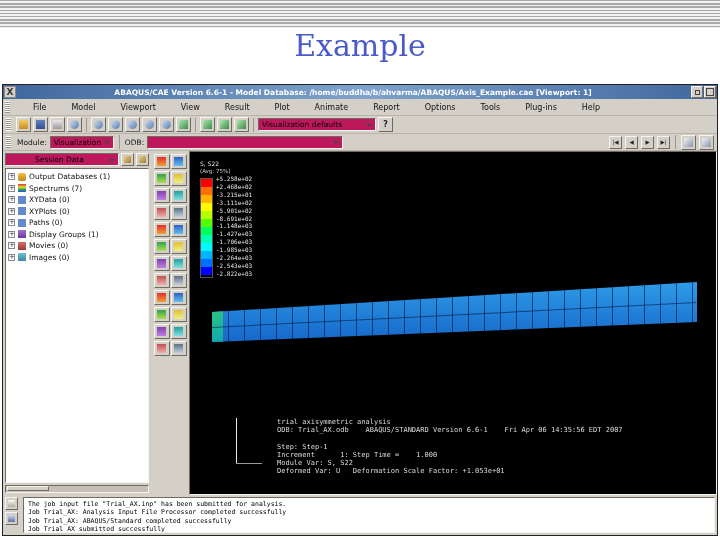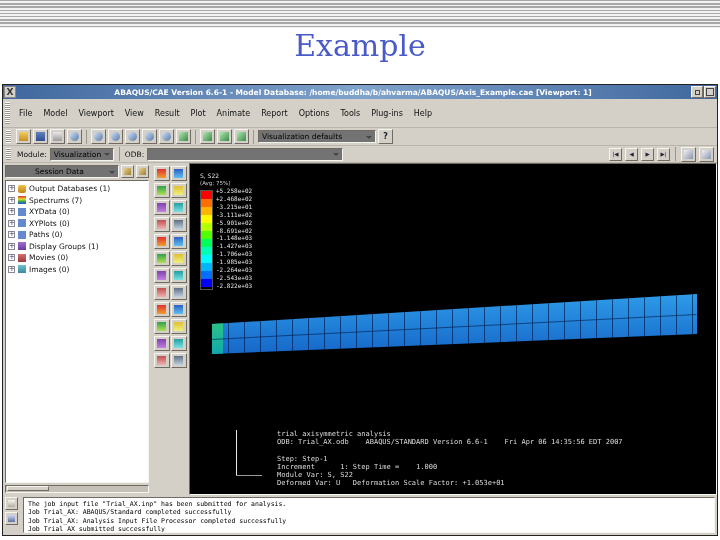--- a/index.html
+++ b/index.html
@@ -21,40 +21,40 @@
   .tb-logo { width:12px; height:12px; background:#d4d0c8; border:1px solid #888;
     color:#333; font-size:9px; font-weight:bold; text-align:center; line-height:10px; }
   .tb-title { flex:1; text-align:center; color:#fff; font-size:7.5px; font-weight:bold;
     white-space:nowrap; overflow:hidden; }
   .tb-btn { width:12px; height:12px; background:#d4d0c8; border:1px solid;
     border-color:#f5f5f0 #6f6b63 #6f6b63 #f5f5f0; margin-left:1px;
     display:flex; align-items:center; justify-content:center; }
   .min-glyph { width:5px; height:5px; border:1px solid #444; }
   .max-glyph { width:8px; height:8px; border:1px solid #444; }
 
-  .menubar { height:29px; display:flex; align-items:center; gap:1px; padding:0 2px;
+  .menubar { height:17px; display:flex; align-items:center; gap:15px; padding:0 2px;
     border-bottom:1px solid #b8b4ac; flex:0 0 auto; }
   .handle { width:5px; height:80%; margin-right:3px;
     background:repeating-linear-gradient(180deg,#fff 0 1px,#9a968e 1px 2px); }
   .menu-item { font-size:8px; color:#111; padding:1px 5px; white-space:nowrap; }
 
   .toolbar1 { height:18px; display:flex; align-items:center; gap:2px; padding:0 3px;
     border-bottom:1px solid #b8b4ac; flex:0 0 auto; }
   .tbtn { width:15px; height:15px; background:#d4d0c8; border:1px solid;
     border-color:#f5f5f0 #6f6b63 #6f6b63 #f5f5f0;
     display:flex; align-items:center; justify-content:center; flex:0 0 auto; }
   .tbtn .ic { width:9px; height:9px; background:linear-gradient(135deg,#eef2f8,#8a94a8); }
   .toolbar1 .tbtn:nth-of-type(1) .ic { background:linear-gradient(180deg,#fdfdf8,#c8c4b8); }
   .toolbar1 .tbtn:nth-of-type(2) .ic { background:linear-gradient(180deg,#f0cc60,#c89020); }
   .toolbar1 .tbtn:nth-of-type(3) .ic { background:linear-gradient(180deg,#6080c0,#304f90); }
   .toolbar1 .tbtn:nth-of-type(4) .ic { background:linear-gradient(180deg,#e8e8e8,#9a9a9a); }
   .toolbar1 .tbtn:nth-of-type(n+5) .ic { border-radius:50%; background:linear-gradient(135deg,#cfe0f4,#5a7aa8); }
   .toolbar1 .tbtn:nth-of-type(n+12) .ic { border-radius:0; background:linear-gradient(135deg,#b0e8b0,#3a8a4a); }
   .sep { width:1px; height:14px; background:#9a968e; margin:0 2px; flex:0 0 auto; }
-  .combo { background:#737373; border:1px solid; border-color:#6f6b63 #f5f5f0 #f5f5f0 #6f6b63;
+  .combo { background:#be185d; border:1px solid; border-color:#6f6b63 #f5f5f0 #f5f5f0 #6f6b63;
     height:13px; display:flex; align-items:center; font-size:7.5px; padding:0 3px;
     white-space:nowrap; overflow:hidden; }
   .combo .arrow { margin-left:auto; width:0; height:0; border:3px solid transparent;
     border-top-color:#444; transform:translateY(2px); flex:0 0 auto; }
   .help-btn { font-size:8px; font-weight:bold; color:#223; width:15px; height:15px;
     background:#d4d0c8; border:1px solid; border-color:#f5f5f0 #6f6b63 #6f6b63 #f5f5f0;
     display:flex; align-items:center; justify-content:center; }
 
   .modulebar { height:17px; display:flex; align-items:center; gap:3px; padding:0 3px;
     border-bottom:1px solid #b8b4ac; flex:0 0 auto; }
@@ -455,20 +455,20 @@
       <div class="msg-tabs">
         <div class="mini-btn">
             <span class="ic"></span>
           </div>
         <div class="mini-btn">
             <span class="ic"></span>
           </div>
       </div>
       <div class="msg-text">
         <div class="msgline">The job input file "Trial_AX.inp" has been submitted for analysis.</div>
+        <div class="msgline">Job Trial_AX: Analysis Input File Processor completed successfully</div>
         <div class="msgline">Job Trial_AX: ABAQUS/Standard completed successfully</div>
-        <div class="msgline">Job Trial_AX: Analysis Input File Processor completed successfully</div>
         <div class="msgline">Job Trial_AX submitted successfully</div>
       </div>
     </div>
 
   </div>
 </div>
 
 </body></html>

